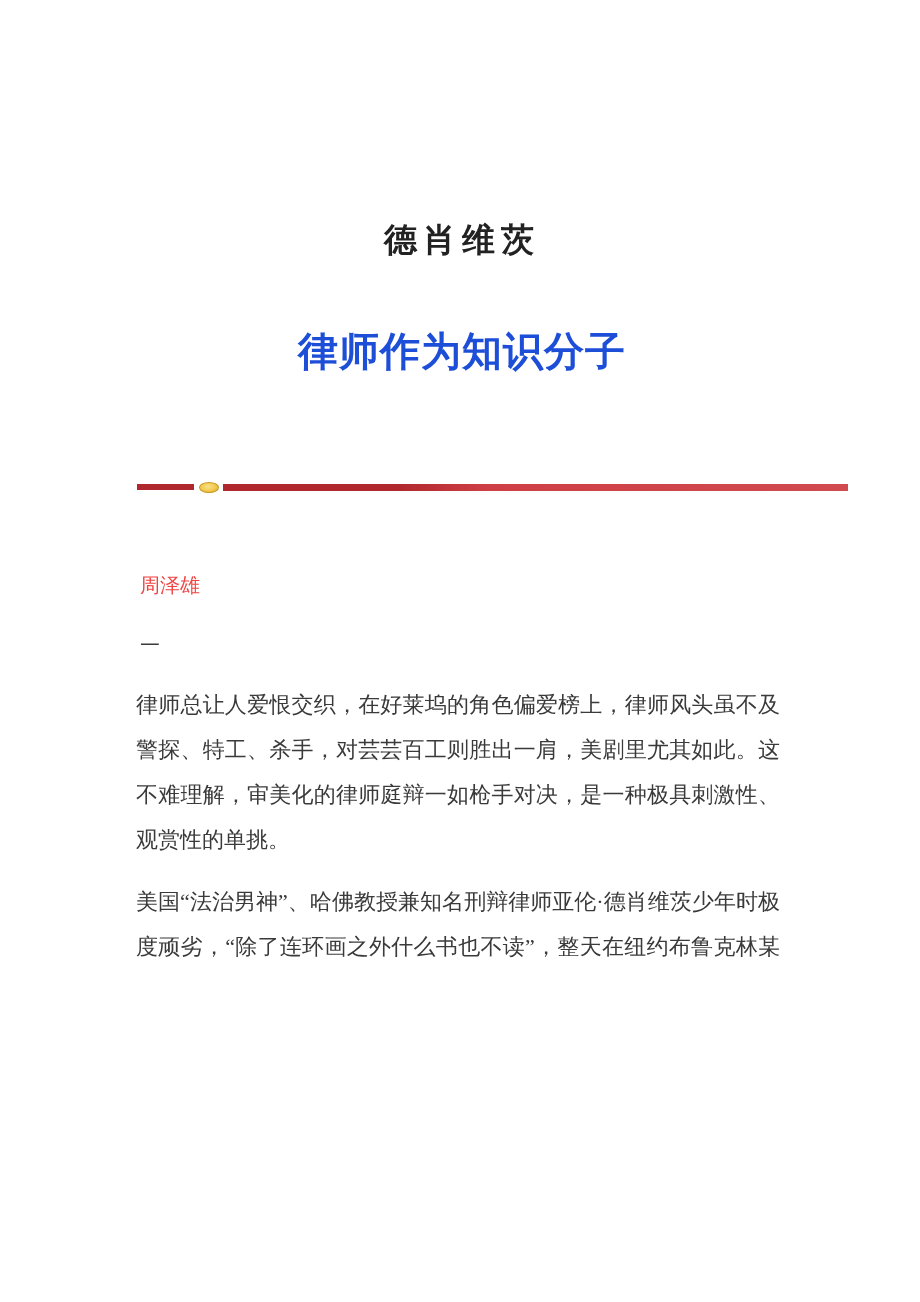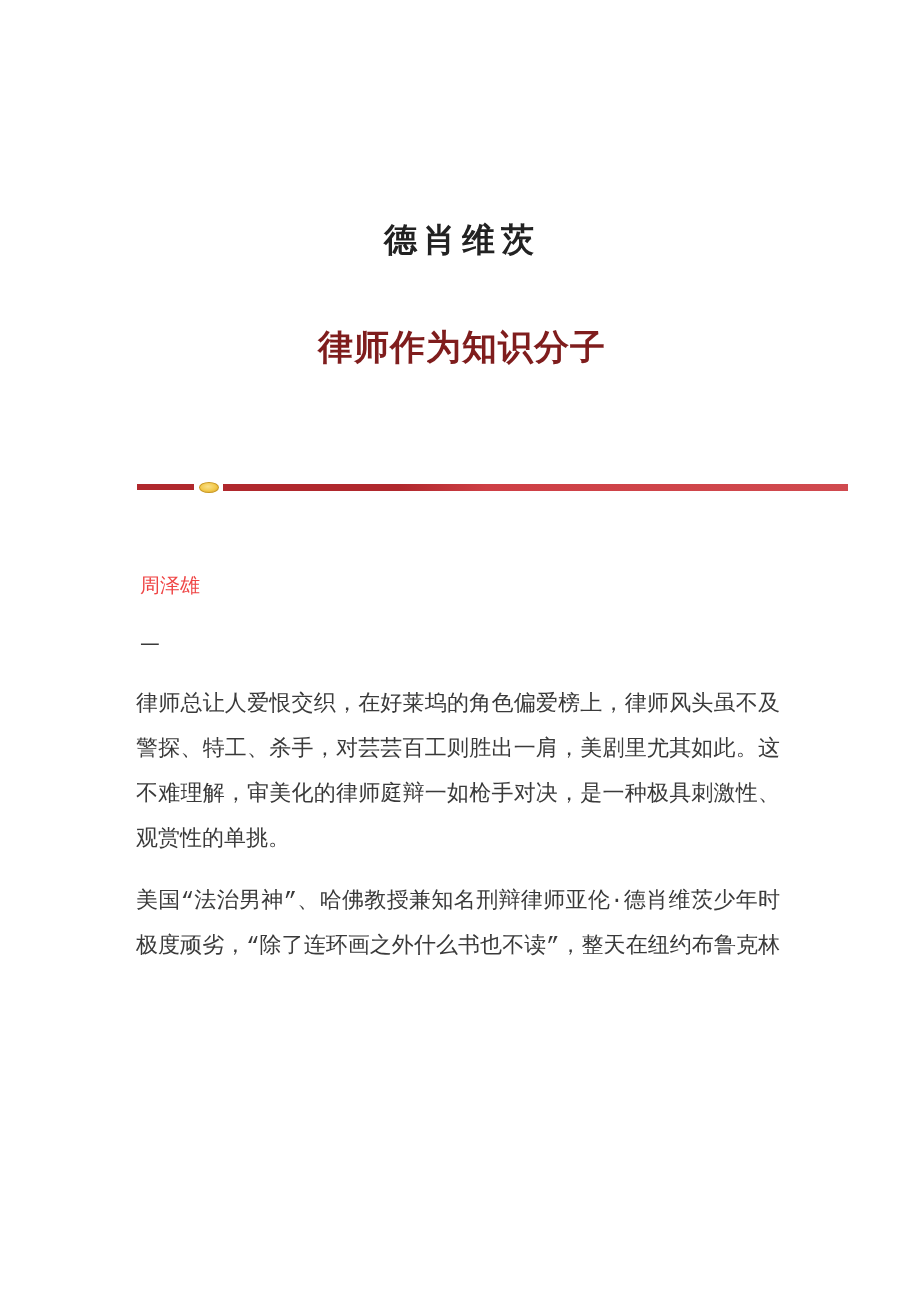--- a/index.html
+++ b/index.html
@@ -6,21 +6,21 @@
     margin: 0;
     padding: 0;
     background: #ffffff;
   }
   .page {
     position: relative;
     width: 920px;
     height: 959px;
     margin: 0 auto;
     background: #ffffff;
-    font-family: Liberation Mono, monospace;
+    font-family: Liberation Serif, serif;
     color: #333333;
     overflow: hidden;
   }
   .doc-title {
     position: absolute;
     top: 218px;
     left: 140px;
     width: 644px;
     text-align: center;
     font-size: 33px;
@@ -28,24 +28,24 @@
     letter-spacing: 6px;
     color: #222222;
     white-space: nowrap;
   }
   .doc-subtitle {
     position: absolute;
     top: 324px;
     left: 140px;
     width: 644px;
     text-align: center;
-    font-size: 35px;
+    font-size: 40px;
     font-weight: bold;
     letter-spacing: 1px;
-    color: #7f1d1d;
+    color: #1d4ed8;
     white-space: nowrap;
   }
   .divider {
     position: absolute;
     top: 482px;
     left: 137px;
     width: 711px;
     height: 11px;
   }
   .divider-seg-left {

